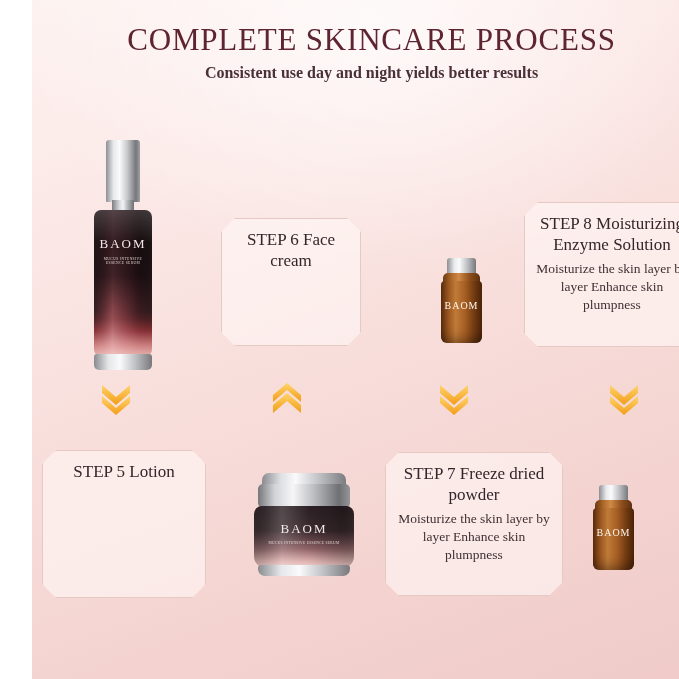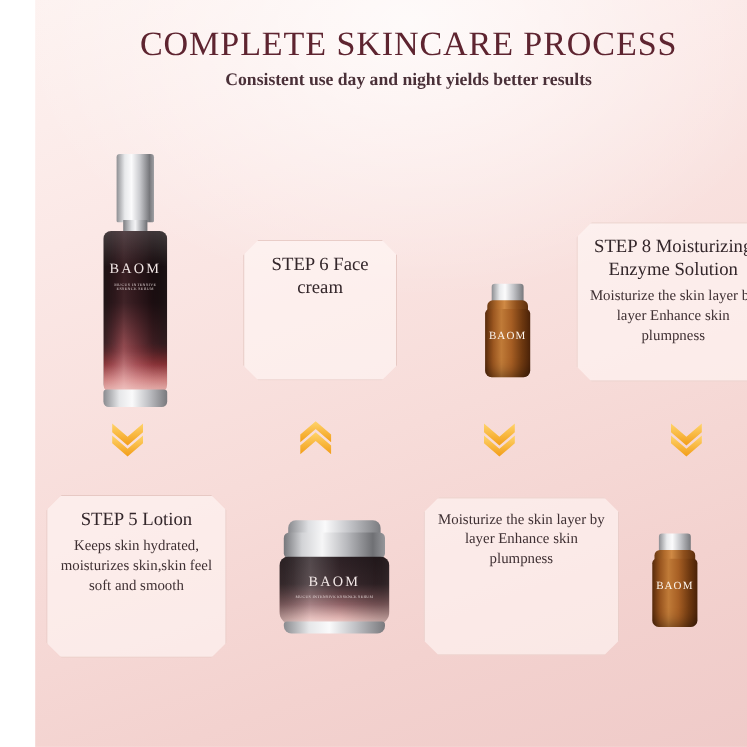--- a/index.html
+++ b/index.html
@@ -243,24 +243,24 @@
     <div class="step">STEP 6  Face cream</div>
   </div>
 
   <div class="card notch" id="card-step8">
     <div class="step">STEP 8 Moisturizing Enzyme Solution</div>
     <div class="desc">Moisturize the skin layer by layer Enhance skin plumpness</div>
   </div>
 
   <div class="card notch" id="card-step5">
     <div class="step">STEP 5 Lotion</div>
-    <div class="desc">Keeps skin hydrated, moisturizes skin,skin feel soft and smooth</div>
   </div>
 
   <div class="card notch" id="card-step7">
+    <div class="step">STEP 7 Freeze dried powder</div>
     <div class="desc">Moisturize the skin layer by layer Enhance skin plumpness</div>
   </div>
 
   <div class="chev" id="chev1">
     <svg width="34" height="34" viewBox="0 0 34 34">
       <defs>
         <linearGradient id="g1" x1="0" y1="0" x2="0" y2="1">
           <stop offset="0%" stop-color="#ffd46b"></stop>
             <stop offset="100%" stop-color="#f29d18"></stop>
         </linearGradient>

